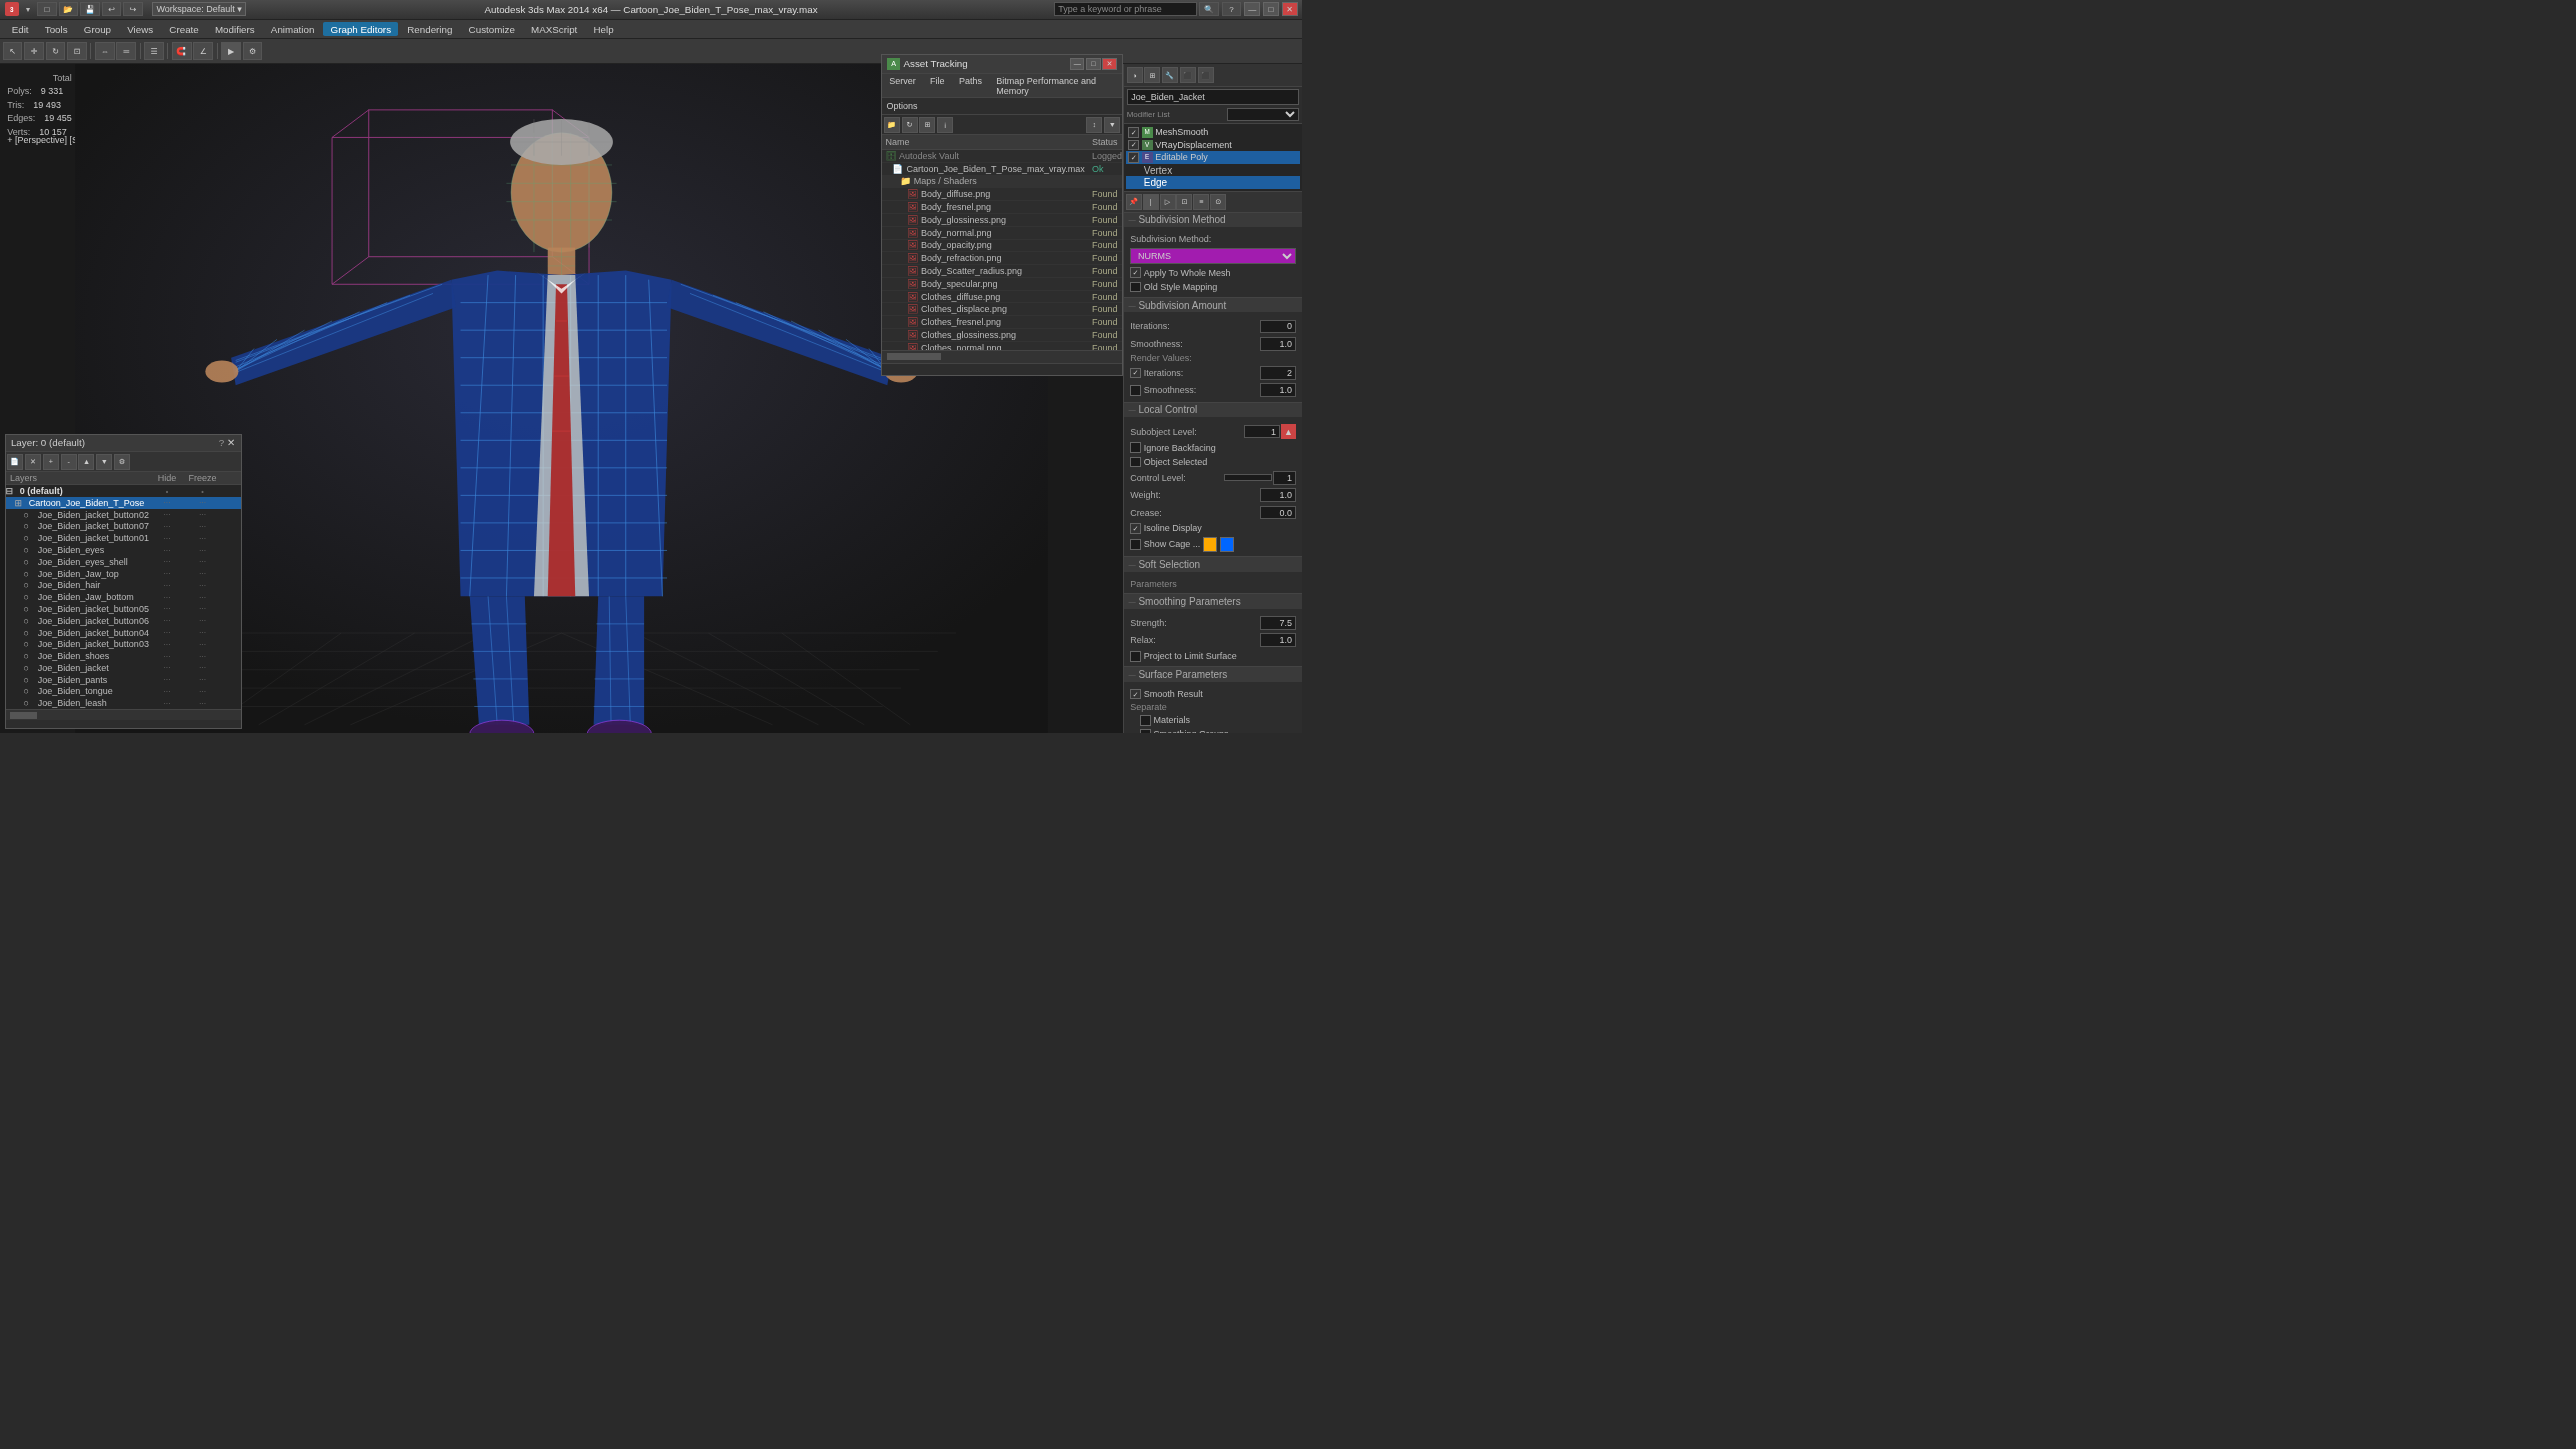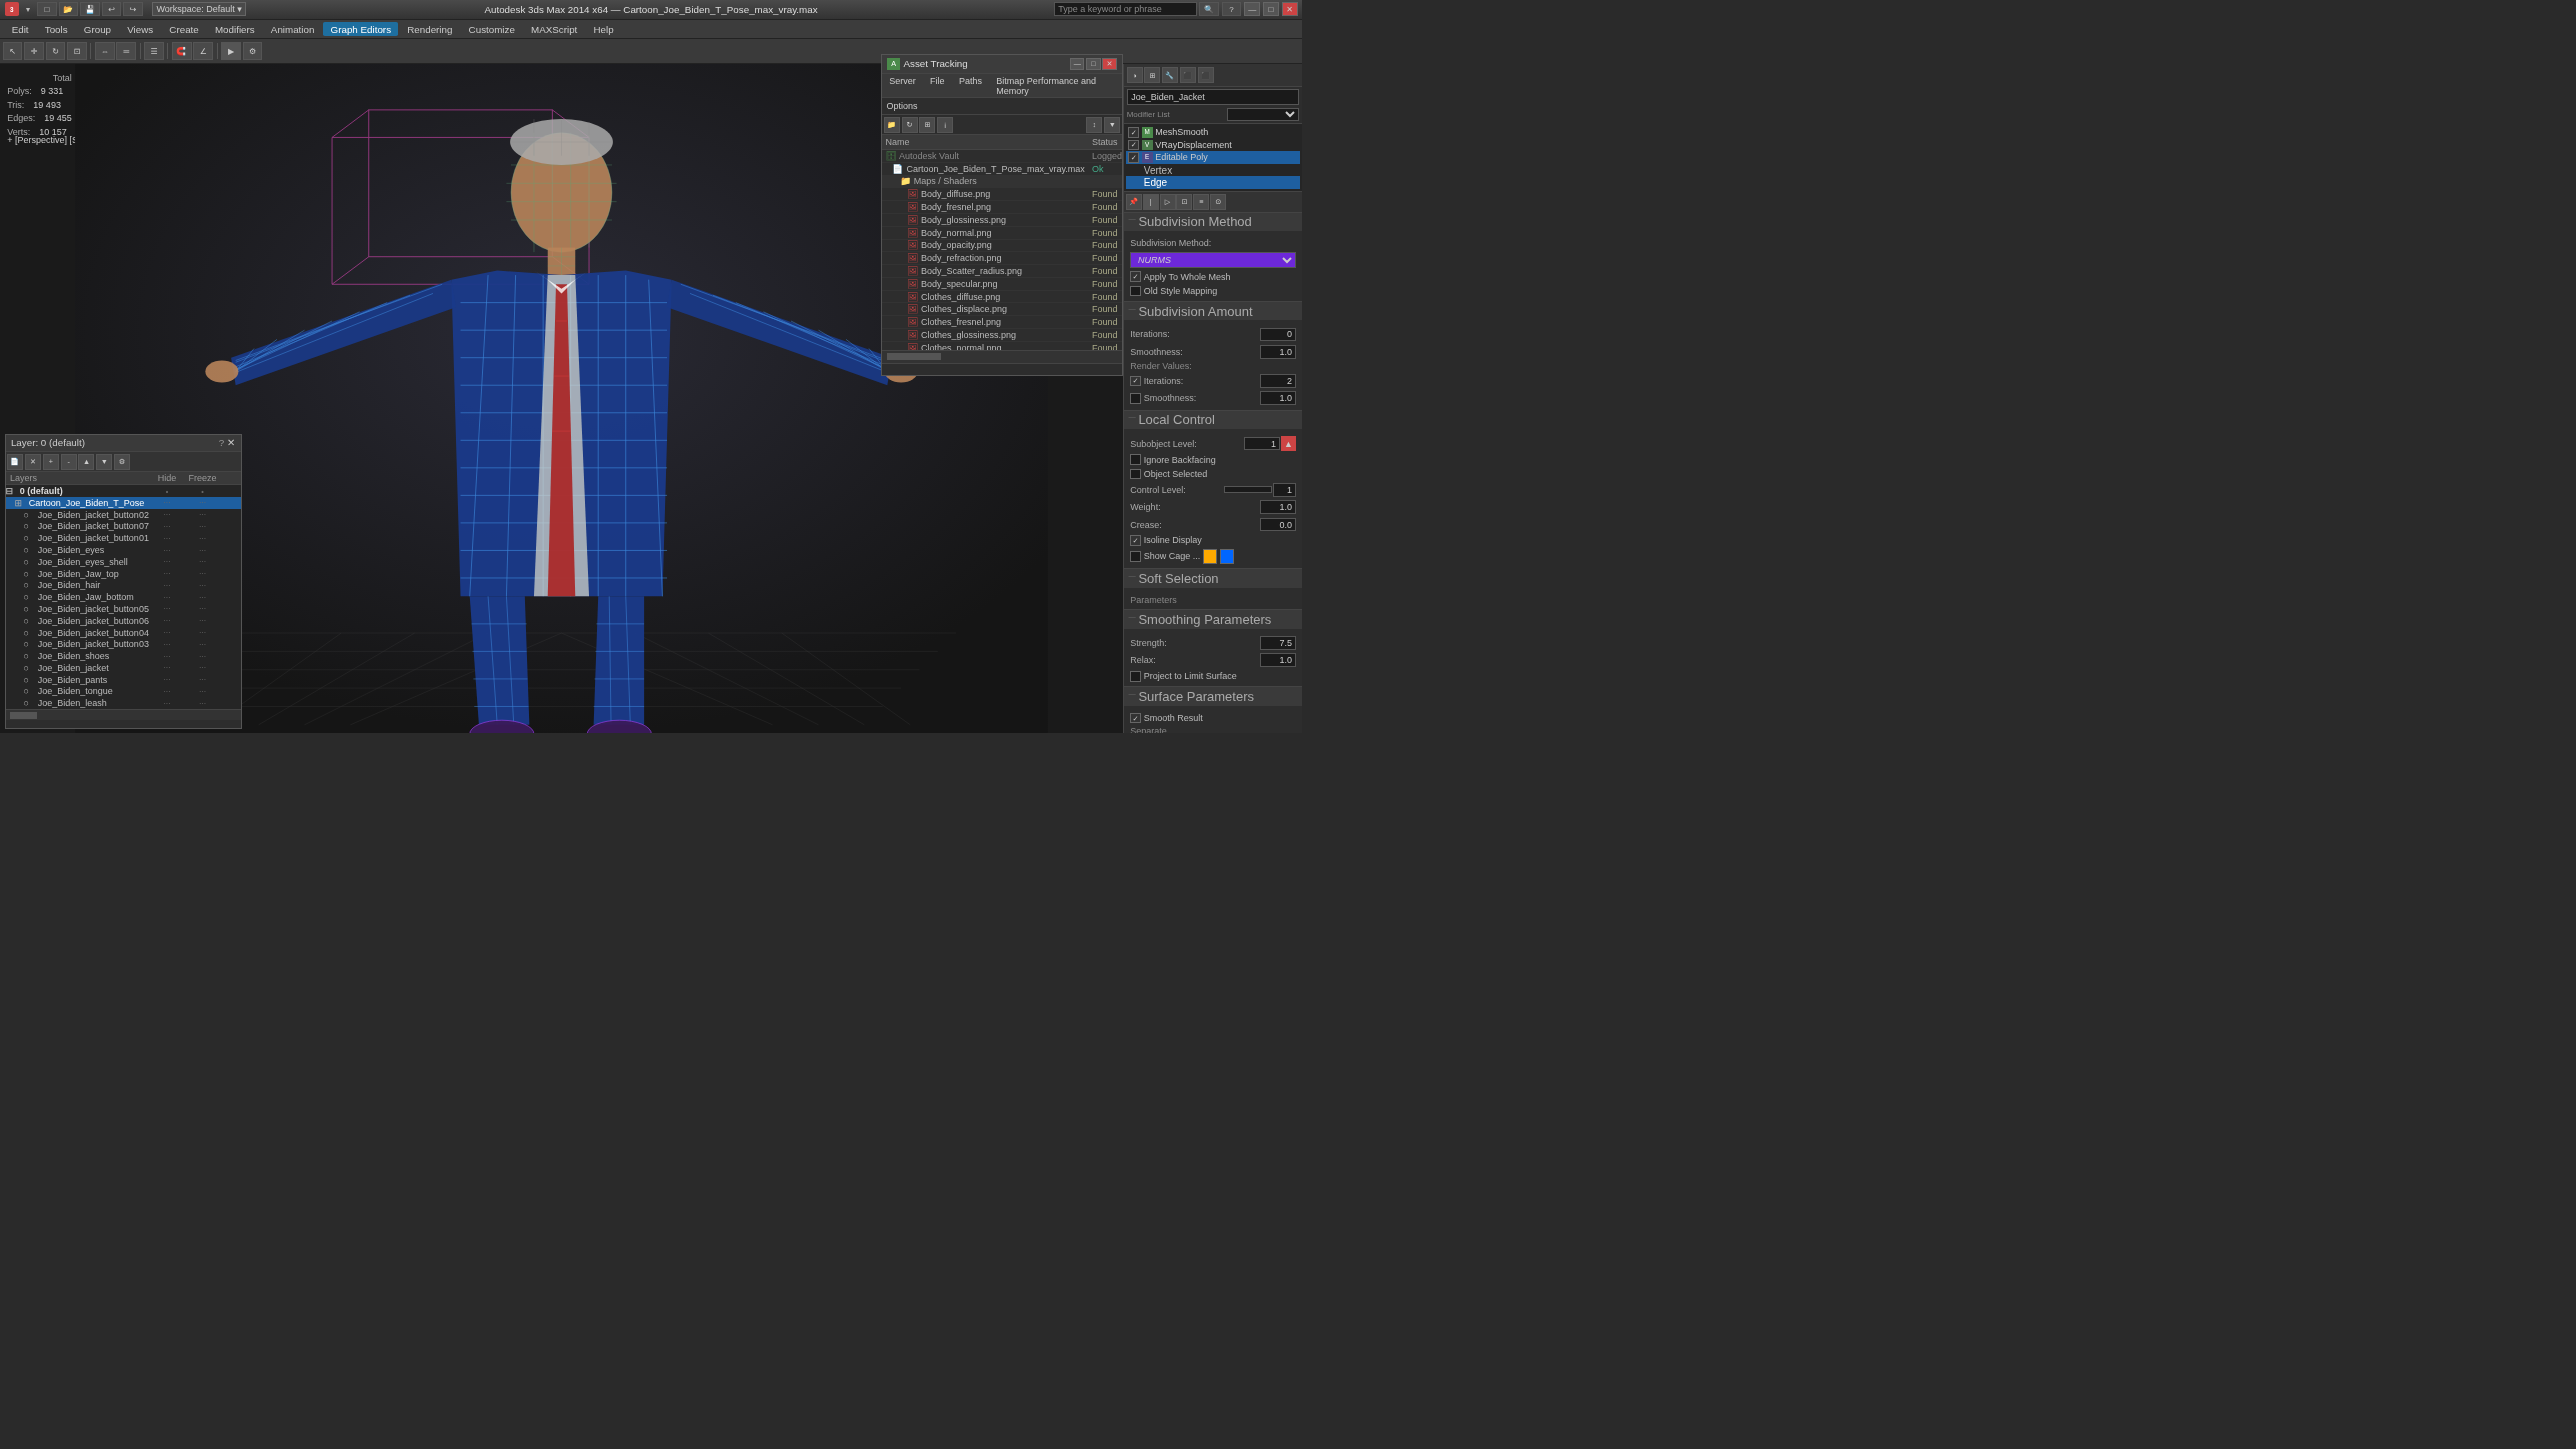--- a/index.html
+++ b/index.html
@@ -106,23 +106,24 @@
     }
 
     
     .rp-section {
       border-bottom: 0.9px solid #444;
       padding: 2.7px;
     }
     .rp-header {
       background: #3a3a3a;
       padding: 1.8px 4.5px;
-      font-size: 13px;
+      font-size: 10px;
       color: #aaa;
       display: flex;
+      align-items: center;
       gap: 2.7px;
       margin-bottom: 2.7px;
     }
     .rp-header::before { content: '—'; color: #666; font-size: 7.2px; }
 
     .rp-title-input {
       width: 100%;
       background: #1a1a1a;
       border: 0.9px solid #555;
       color: #ccc;
@@ -197,26 +198,25 @@
       justify-content: center;
       font-size: 7.2px;
       cursor: pointer;
     }
     .checkbox.checked::after { content: '✓'; color: #ccc; }
     .checkbox.checked { background: #333; }
 
     
     .param-select {
       width: 100%;
-      background: #6d28d9;
+      background: #a21caf;
       border: 0.9px solid #555;
       color: #ccc;
       font-size: 9px;
       padding: 0.9px 2.7px;
-      font-style: italic;
     }
 
     
     #left-panel {
       position: absolute;
       left: 4.5px;
       bottom: 4.5px;
       width: 237px;
       height: 295px;
       background: #2d2d2d;

